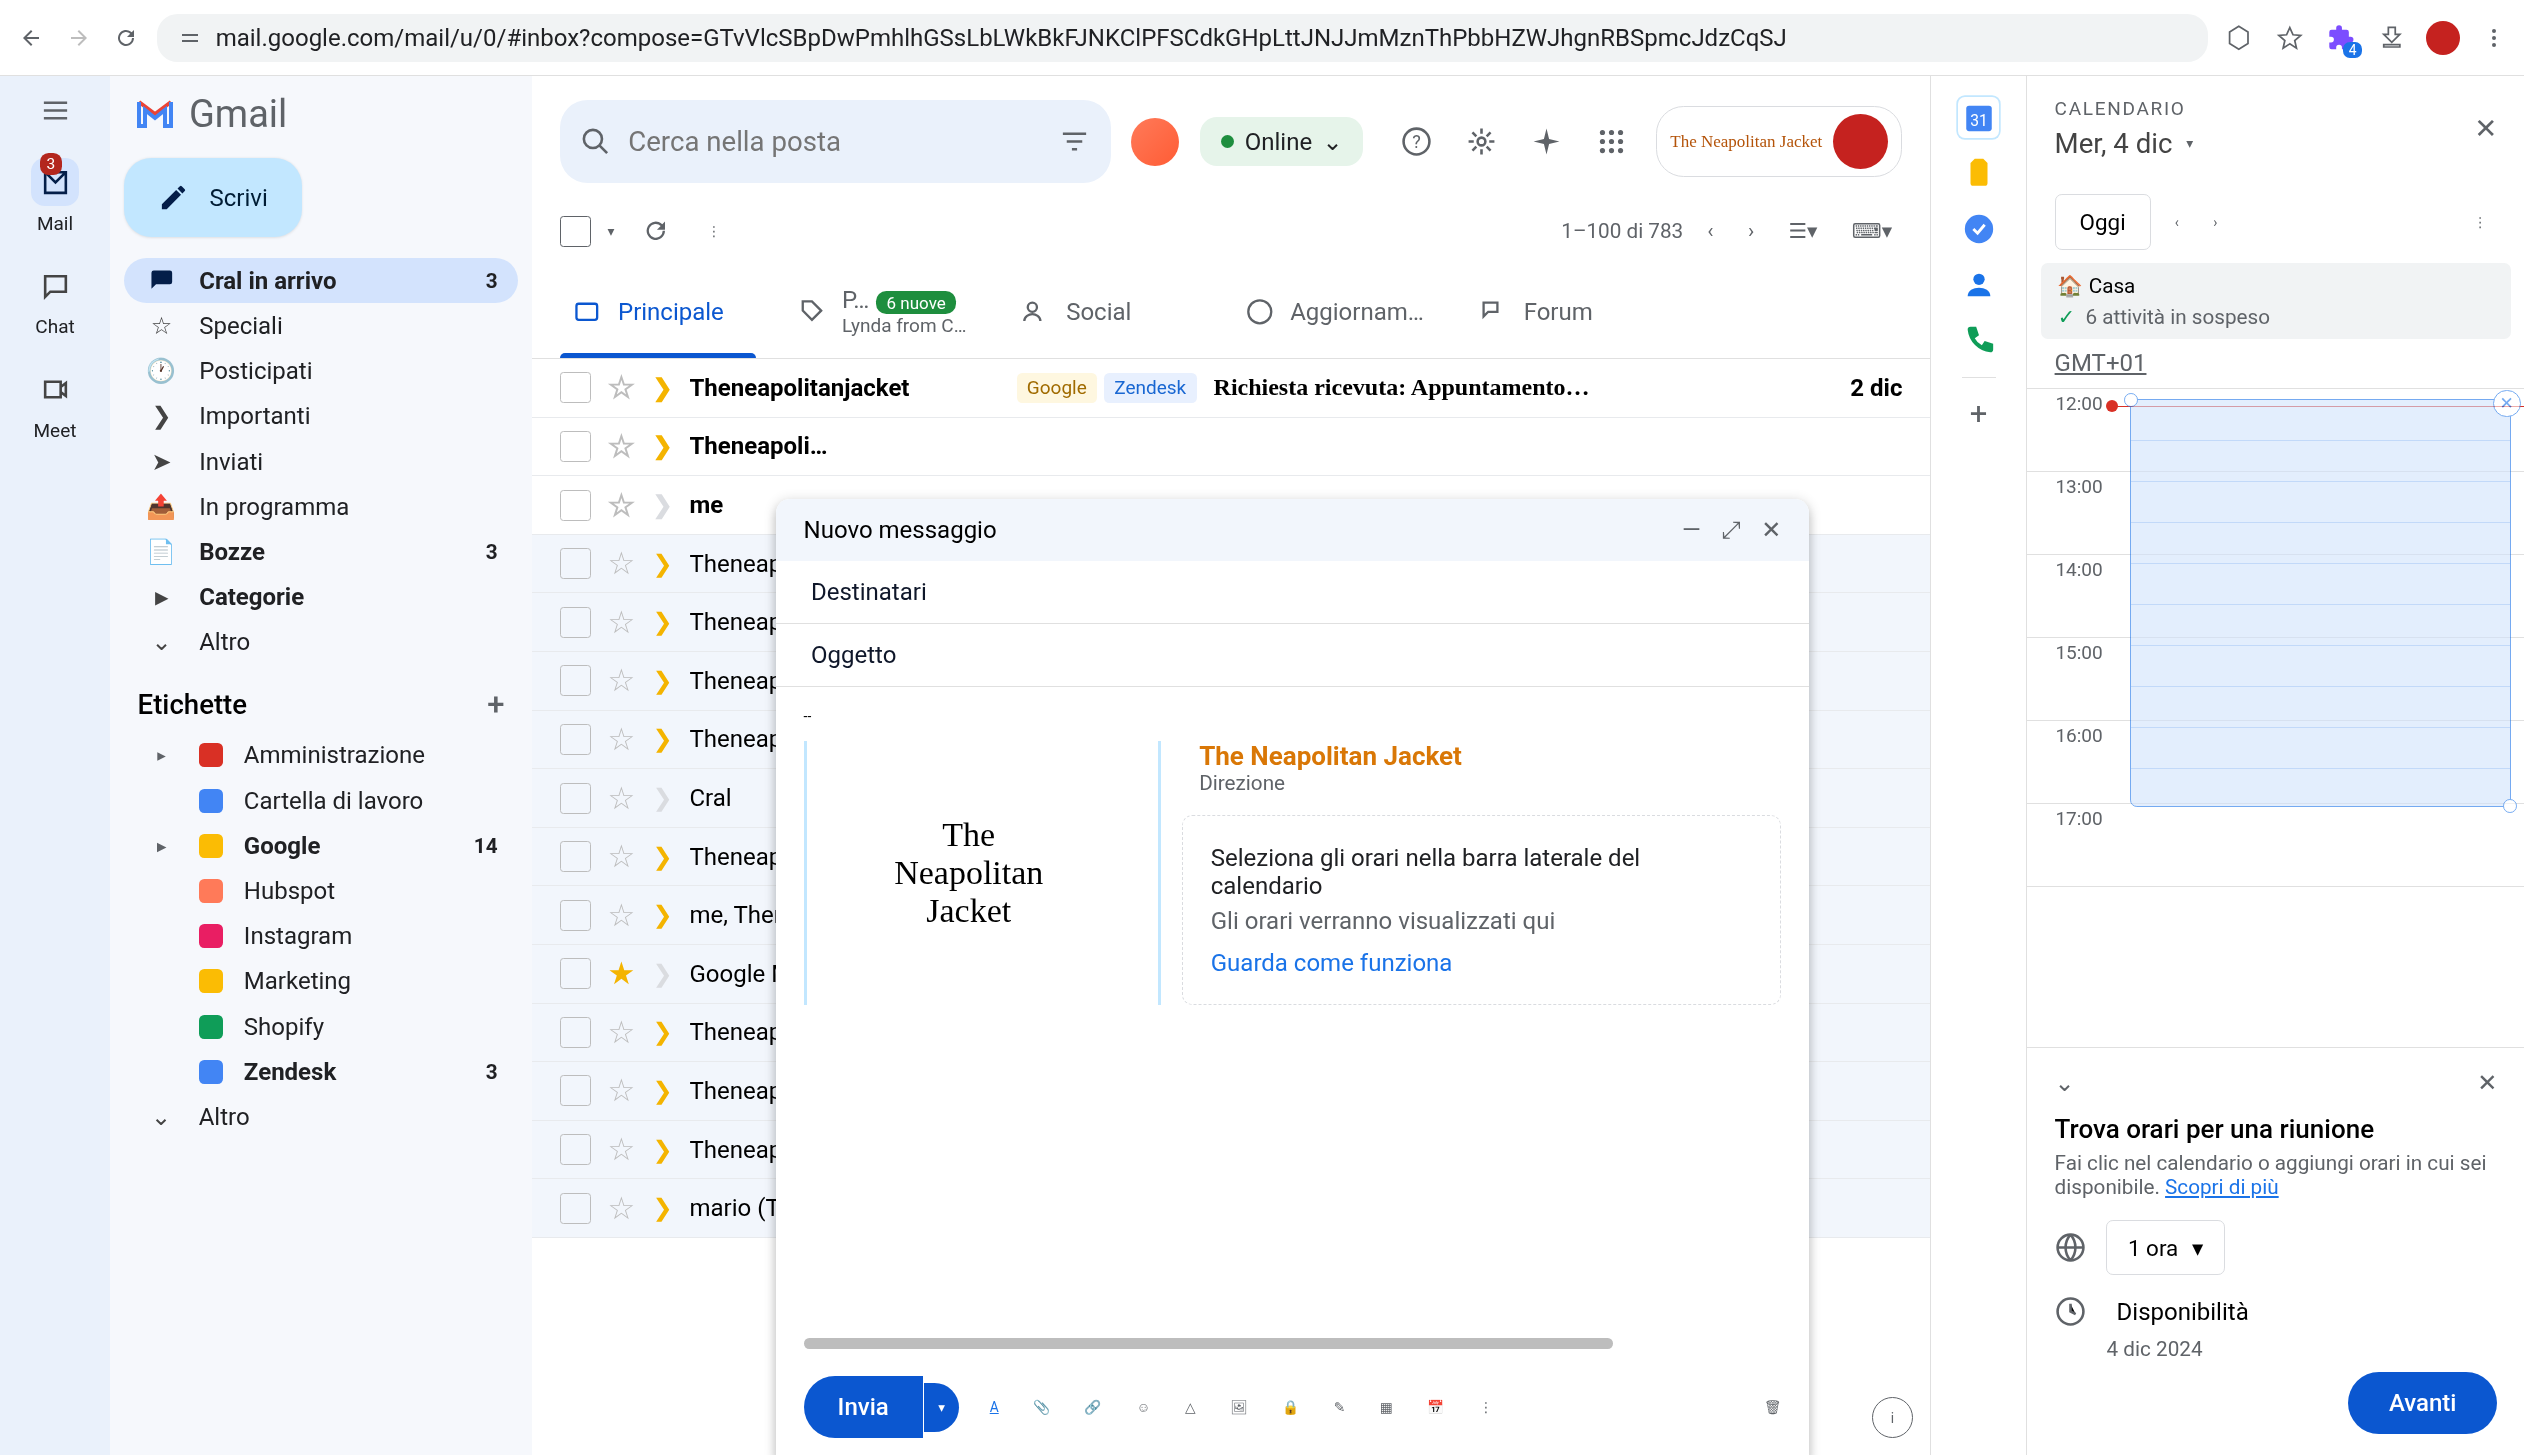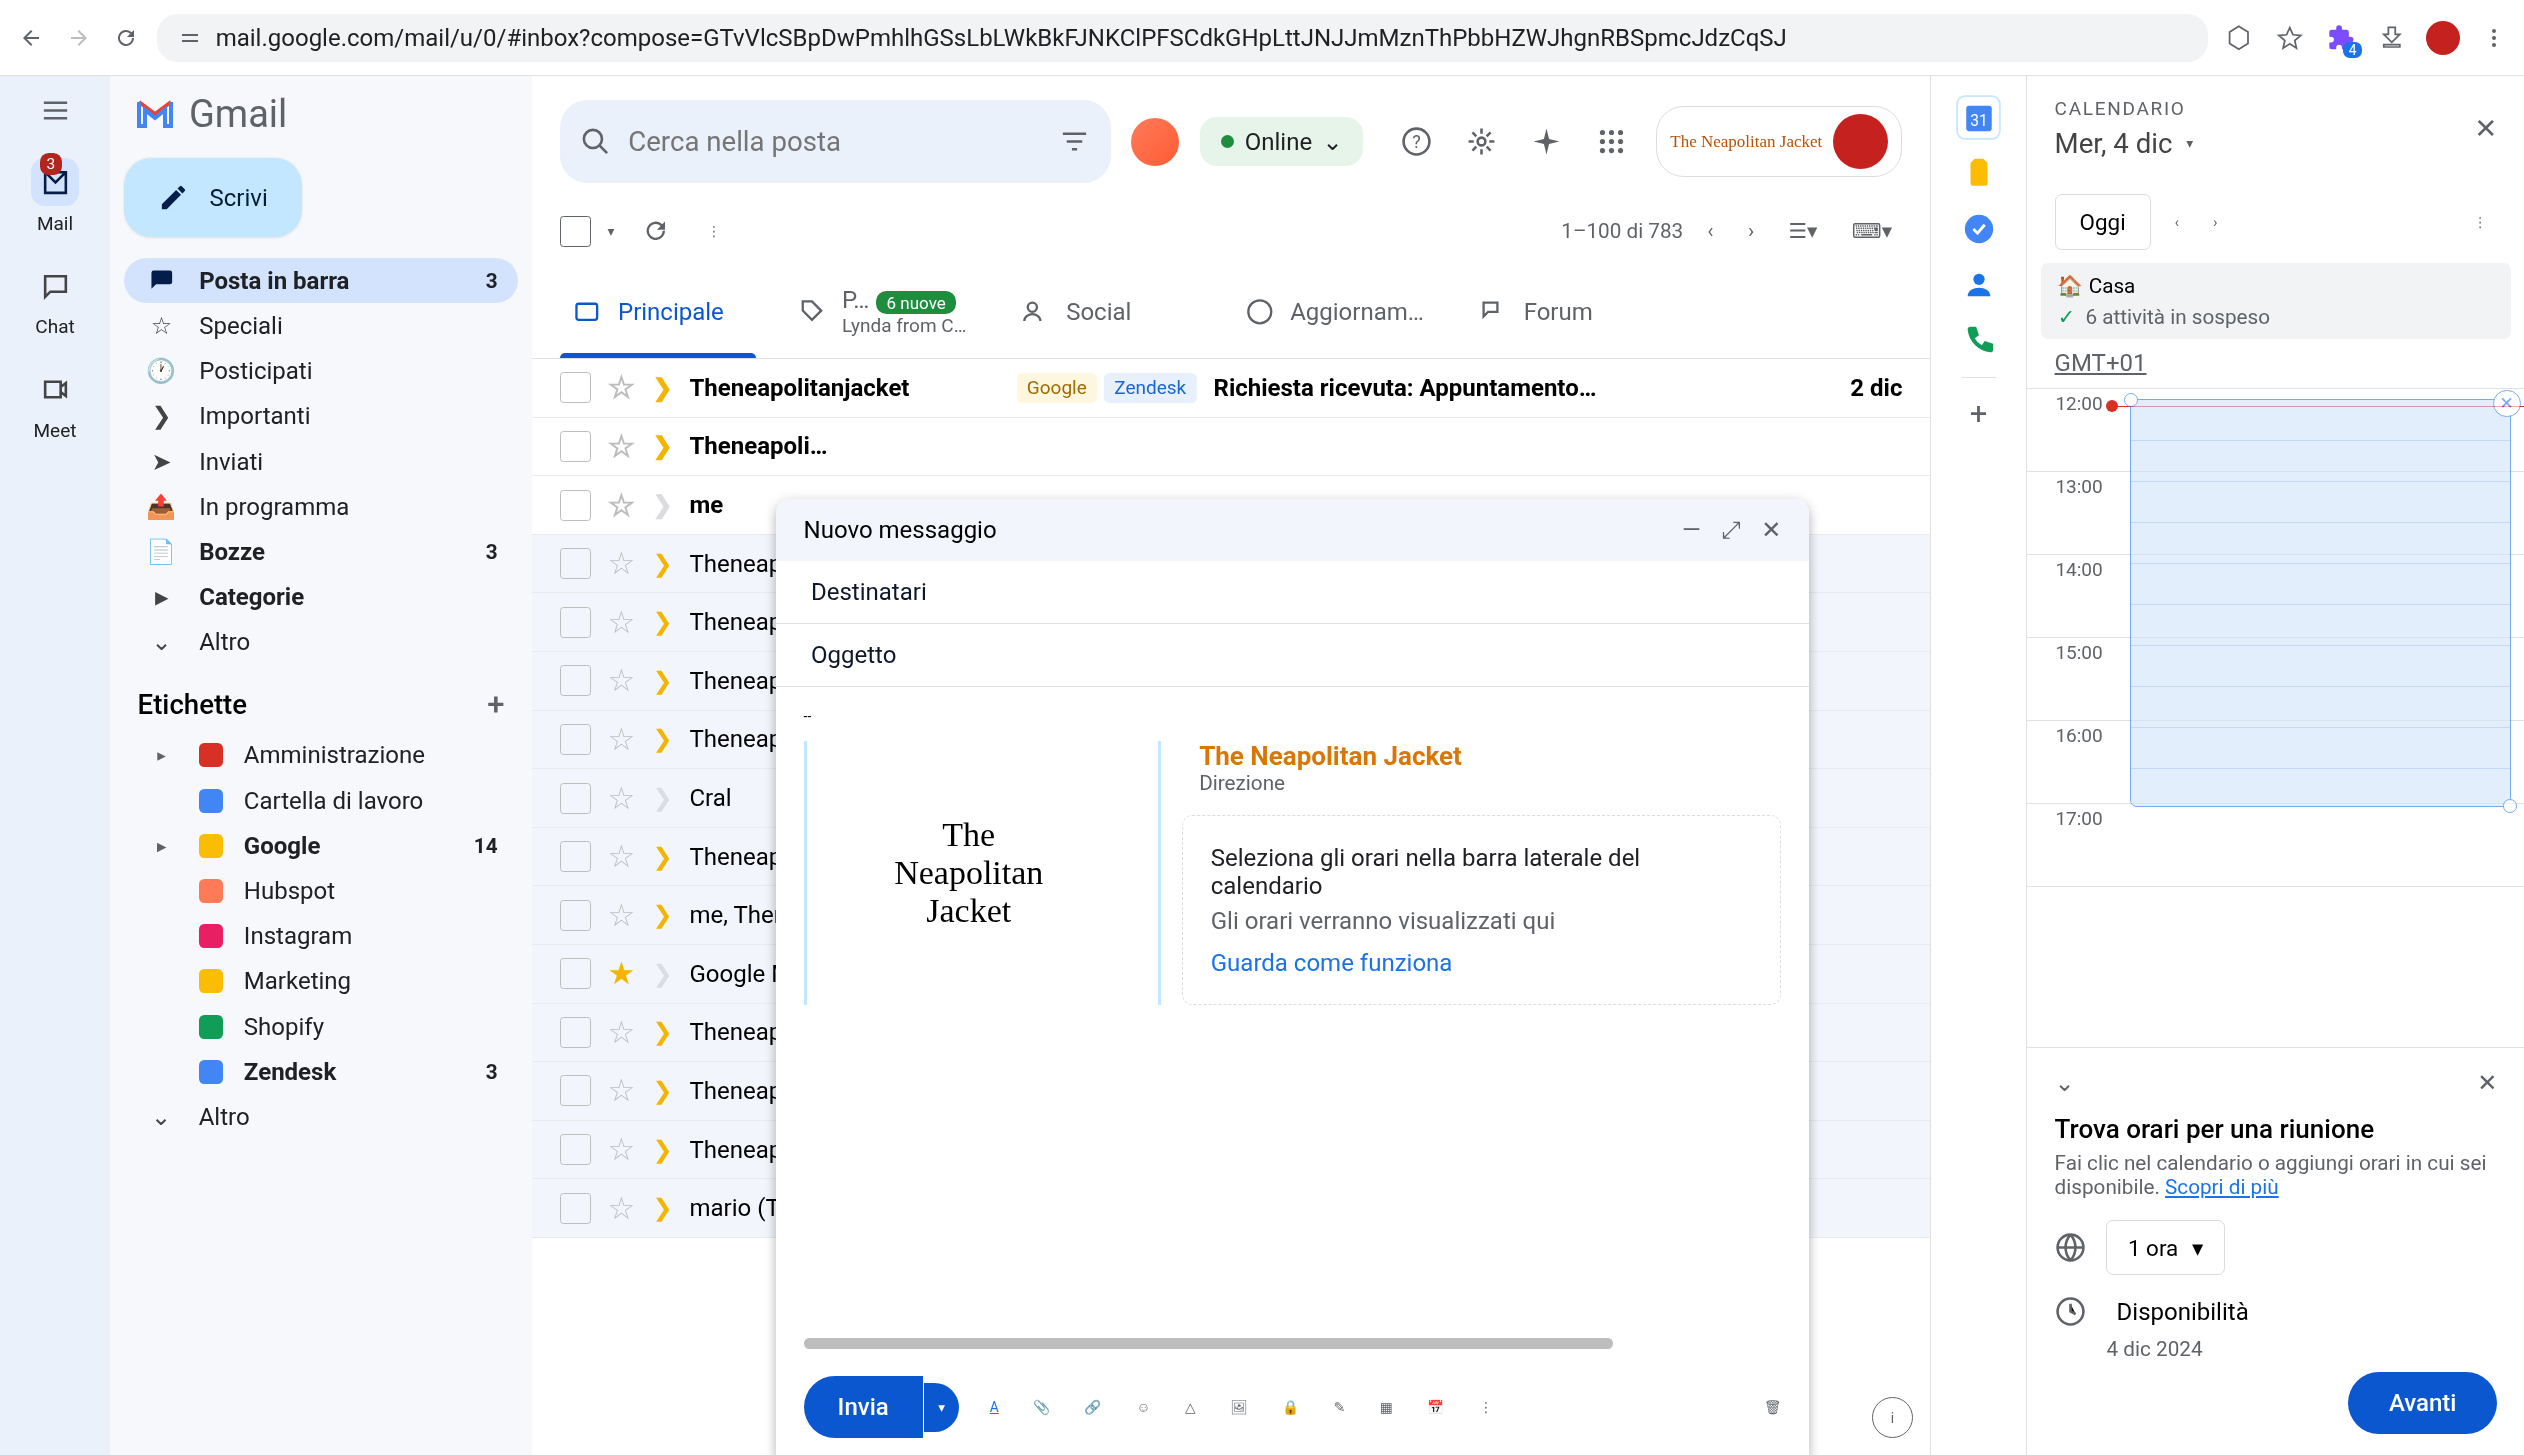--- a/index.html
+++ b/index.html
@@ -65,21 +65,21 @@
 .email-row.read { background: #f2f6fc; font-weight: 400; }
 .row-check { width: 31px; height: 31px; border: 1.7px solid #bdbdbd; border-radius: 3.4px; flex-shrink: 0; }
 .row-star { color: #bdbdbd; flex-shrink: 0; font-size: 31px; }
 .row-star.starred { color: #f4b400; }
 .row-imp { color: #f4b400; flex-shrink: 0; }
 .row-sender { width: 310px; flex-shrink: 0; overflow: hidden; text-overflow: ellipsis; white-space: nowrap; }
 .row-labels { display: flex; gap: 6.9px; }
 .row-label { font-size: 19px; padding: 3.4px 10.3px; border-radius: 5.2px; font-weight: 400; }
 .row-label.google { background: #fef7e0; color: #a06b00; }
 .row-label.zendesk { background: #e8f0fe; color: #1967d2; }
-.row-subject { flex: 1; overflow: hidden; text-overflow: ellipsis; white-space: nowrap; }
+.row-subject { flex: 1; overflow: hidden; text-overflow: ellipsis; white-space: nowrap; font-family: Liberation Serif, serif; }
 .row-date { margin-left: auto; flex-shrink: 0; }
 
 .compose-window { position: absolute; bottom: 0; right: 121px; width: 1033px; height: 956px; background: #fff; border-radius: 13.8px 13.8px 0 0; box-shadow: 0 6.9px 8.6px 0.9px rgba(0,0,0,.14), 0 2.6px 12px 1.7px rgba(0,0,0,.12); display: flex; flex-direction: column; z-index: 100; }
 .compose-header { background: #f2f6fc; padding: 17px 27.6px; border-radius: 13.8px 13.8px 0 0; display: flex; align-items: center; font-size: 24px; }
 .compose-actions { margin-left: auto; display: flex; gap: 20.7px; color: #5f6368; }
 .compose-field { padding: 17px 35px; border-bottom: 0.9px solid #e0e0e0; font-size: 24px; color: #0f172a; }
 .compose-body { flex: 1; padding: 20.7px 27.6px; overflow-y: auto; position: relative; }
 .sig-block { display: flex; gap: 27.6px; margin-top: 17px; border-left: 3.4px solid #c2e7ff; padding-left: 0; }
 .sig-logo { width: 327px; display: flex; align-items: center; justify-content: center; font-family: cursive; font-size: 34px; text-align: center; }
 .sig-text { padding: 0 0 0 17px; }
@@ -249,21 +249,21 @@
         </svg>
       <span>Scrivi</span>
     </button>
     <div class="nav-section">
       <div class="nav-item selected">
         <span class="nav-icon">
             <svg width="27.6" height="27.6" viewBox="0 0 24 24">
               <path d="M19 3H5a2 2 0 0 0-2 2v14l4-4h12a2 2 0 0 0 2-2V5a2 2 0 0 0-2-2z" fill="#041e49"></path>
             </svg>
           </span>
-        <span>Posta in barra</span>
+        <span>Cral in arrivo</span>
         <span class="nav-count">3</span>
       </div>
       <div class="nav-item">
           <span class="nav-icon">☆</span>
           <span>Speciali</span>
         </div>
       <div class="nav-item">
           <span class="nav-icon">🕐</span>
           <span>Posticipati</span>
         </div>

